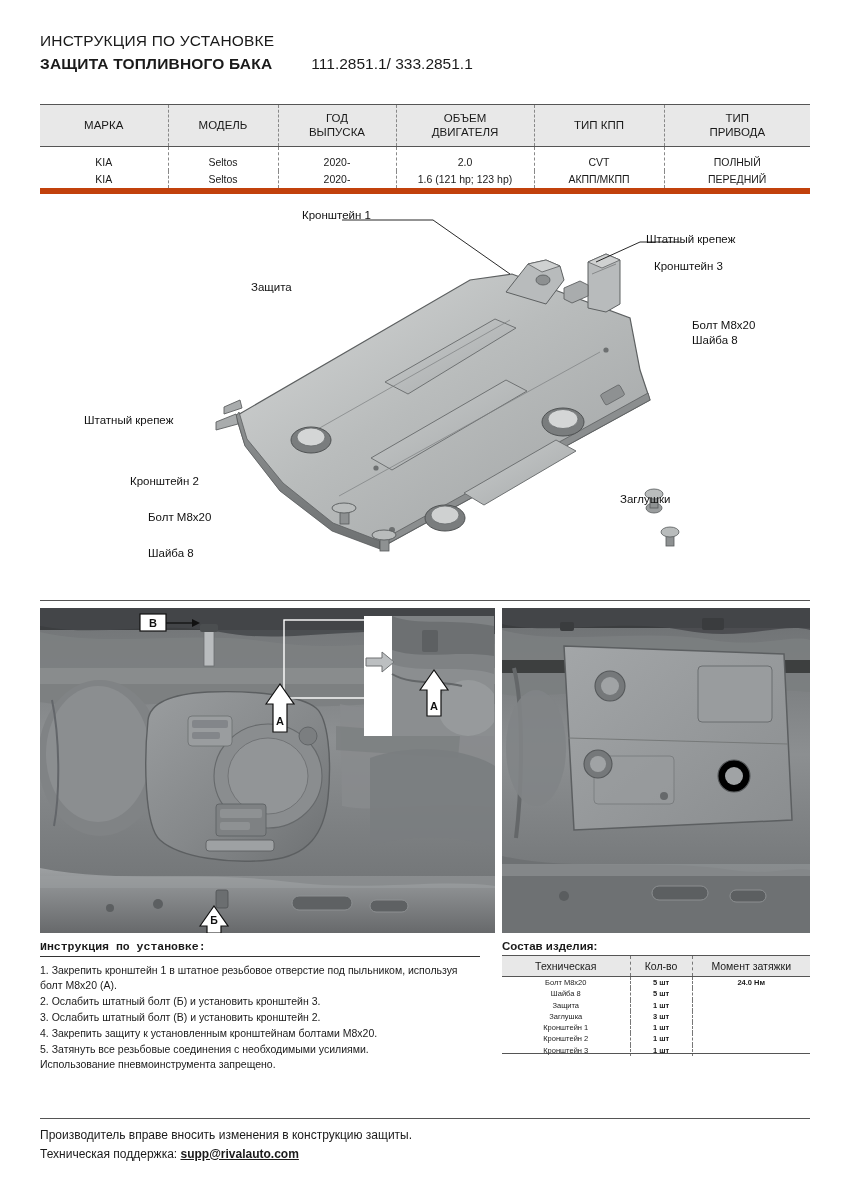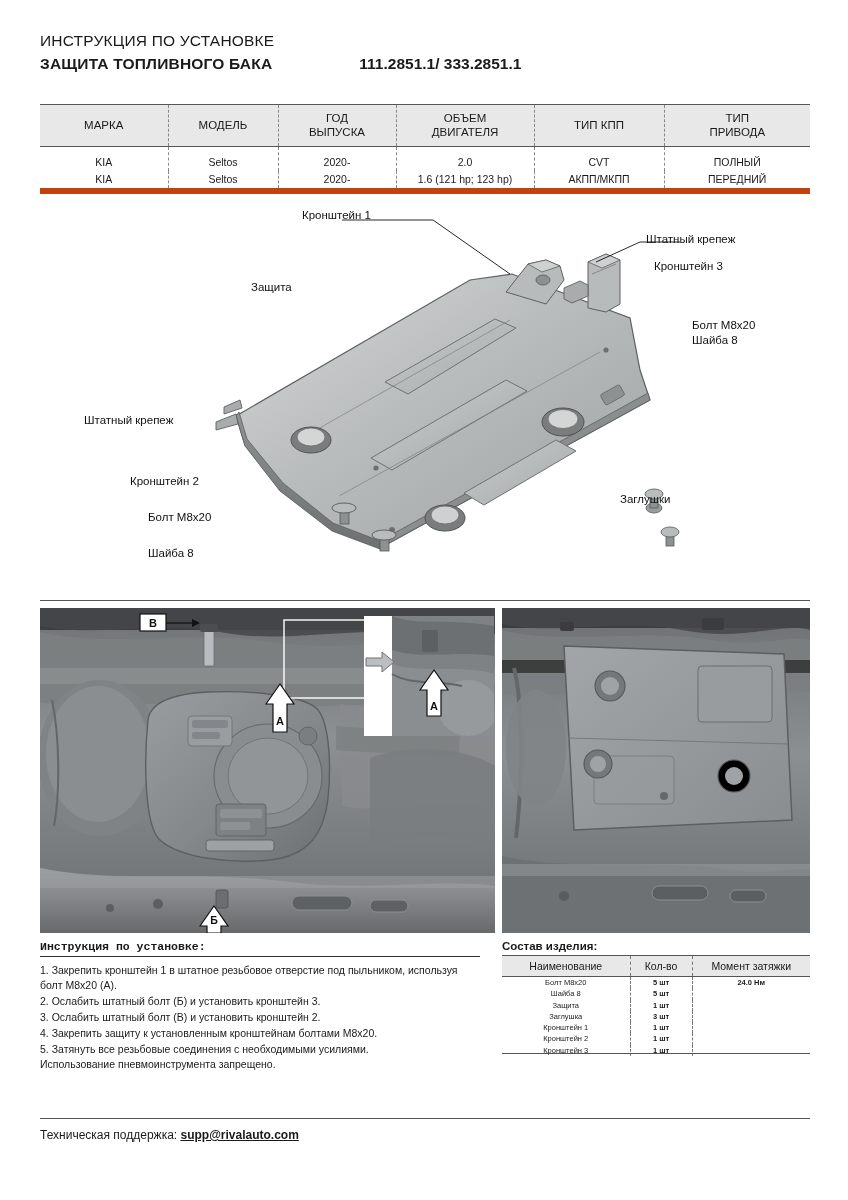--- a/index.html
+++ b/index.html
@@ -35,22 +35,22 @@
     display: flex;
     align-items: center;
   }
   .header .title-bold {
     font-size: 15.5px;
     font-weight: bold;
     letter-spacing: 0.2px;
   }
   .header .codes {
     font-size: 15.5px;
-    font-weight: bold;
-    margin-left: 87px;
+    font-weight: normal;
+    margin-left: 39px;
   }
 
   
   .spec-table {
     position: absolute;
     left: 40px; top: 104px;
     width: 770px;
     border-collapse: collapse;
     font-size: 11px;
   }
@@ -578,21 +578,21 @@
       <li>5. Затянуть все резьбовые соединения с необходимыми усилиями.</li>
     </ol>
     <div class="note">Использование пневмоинструмента запрещено.</div>
   </div>
 
   <div class="bom">
     <h4>Состав изделия:</h4>
     <table>
       <thead>
         <tr>
-          <th style="width:128px">Наименование</th>
+          <th style="width:128px">Техническая</th>
           <th class="sep" style="width:62px">Кол-во</th>
           <th class="sep" style="width:118px">Момент затяжки</th>
         </tr>
       </thead>
       <tbody>
         <tr>
           <td>Болт М8х20</td>
           <td class="sep">5 шт</td>
           <td class="sep">24.0 Нм</td>
         </tr>
@@ -626,18 +626,19 @@
           <td class="sep">1 шт</td>
           <td class="sep"></td>
         </tr>
       </tbody>
     </table>
   </div>
   <div class="bom-bottom"></div>
 
   <div class="footer-rule"></div>
   <div class="footer">
+    <div>Производитель вправе вносить изменения в конструкцию защиты.</div>
     <div>
       <span>Техническая поддержка: </span><span class="email">supp@rivalauto.com</span>
     </div>
   </div>
 
 </div>
 
 </body></html>

